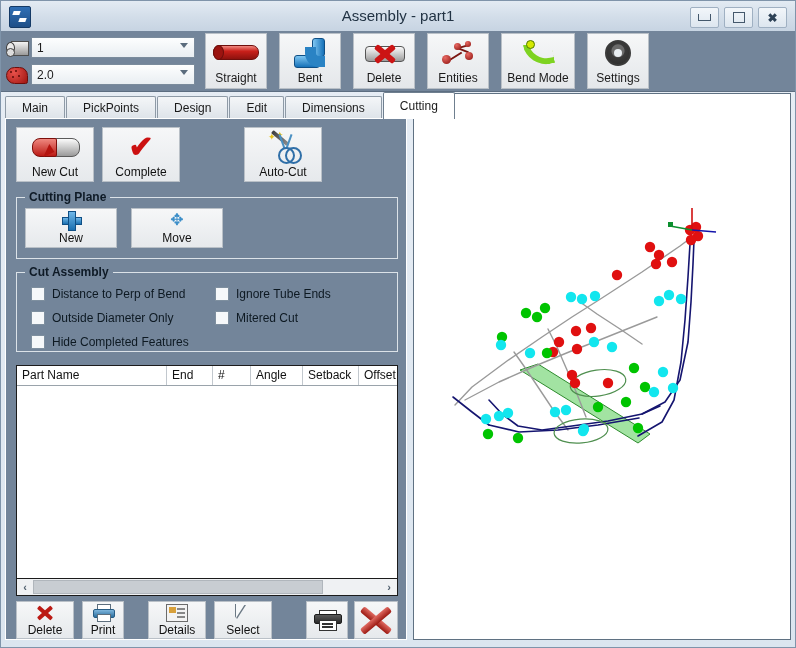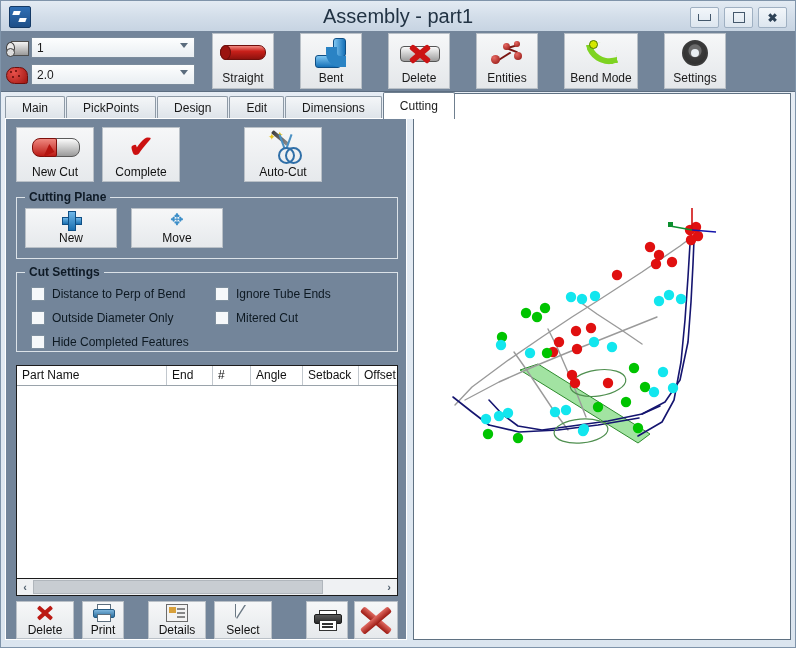--- a/index.html
+++ b/index.html
@@ -25,21 +25,21 @@
   .title-icon{
     position:absolute;left:8px;top:5px;width:20px;height:20px;
     background:linear-gradient(to bottom,#2f6fb5,#1e4f88);
     border:1px solid #143a66;border-radius:2px;
   }
   .title-icon .g1,.title-icon .g2{position:absolute;background:#fff;}
   .title-icon .g1{left:3px;top:4px;width:7px;height:4px;transform:skewX(-20deg);}
   .title-icon .g2{left:9px;top:11px;width:7px;height:4px;transform:skewX(-20deg);}
   .title-text{
     position:absolute;left:0;top:0;width:794px;height:30px;
-    line-height:30px;text-align:center;font-size:20px;color:#223344;
+    line-height:30px;text-align:center;font-size:15px;color:#223344;
   }
   .wbtns{position:absolute;right:8px;top:6px;display:flex;gap:5px;}
   .wbtn{
     width:27px;height:19px;
     background:linear-gradient(to bottom,#f2f6fa,#dde6ef);
     border:1px solid #9fb0c2;border-radius:2px;
     display:flex;align-items:center;justify-content:center;
     color:#2d4156;font-size:11px;line-height:1;
   }
   .wbtn .min{width:11px;height:6px;border:1px solid #44586c;border-top:none;}
@@ -80,21 +80,21 @@
     background:#ddd;border:1.3px solid #3c3c3c;}
   
   .dieicon{position:absolute;left:3px;top:3px;width:22px;height:16px;}
   .dieicon .d{position:absolute;left:0;top:0;width:20px;height:15px;
     background:radial-gradient(circle at 35% 30%,#e8504a,#9e1510);
     border-radius:11px 11px 3px 11px;border:1px solid #6e0d0a;}
   .dieicon .dot{position:absolute;width:2px;height:2px;background:#5d0b08;border-radius:50%;}
 
   .tbtns{flex:1;display:flex;align-items:center;padding-left:2px;}
   .tbtn{
-    width:62px;height:56px;margin:0 13px;
+    width:62px;height:56px;margin:0 6px;
     background:linear-gradient(to bottom,#f6f7f8,#e4e7ea);
     border:1px solid #b9c0c7;
     display:flex;flex-direction:column;align-items:center;justify-content:flex-end;
     padding-bottom:3px;box-sizing:border-box;font-size:12px;color:#1a1a1a;
   }
   .tbtn .ic{flex:1;display:flex;align-items:center;justify-content:center;width:100%;}
 
   
   .gl-straight{width:44px;height:13px;border-radius:7px;
      background:linear-gradient(to bottom,#f08a82 0%,#c9201a 40%,#8d120e 100%);
@@ -447,21 +447,21 @@
       </div>
       <div class="pbtn" style="left:114px;top:10px;">
         <div class="ic">
           <div class="gl-move">✥</div>
         </div>
         <span>Move</span>
       </div>
     </div>
 
     <div class="group" style="left:10px;top:153px;width:382px;height:80px;">
-      <div class="gt">Cut Settings</div>
+      <div class="gt">Cut Assembly</div>
 
       <div class="cklist" style="left:14px;top:14px;">
         <div class="ckrow">
           <span class="ckbox"></span>
           <span class="cklab">Distance to Perp of Bend</span>
         </div>
         <div class="ckrow">
           <span class="ckbox"></span>
           <span class="cklab">Outside Diameter Only</span>
         </div>

